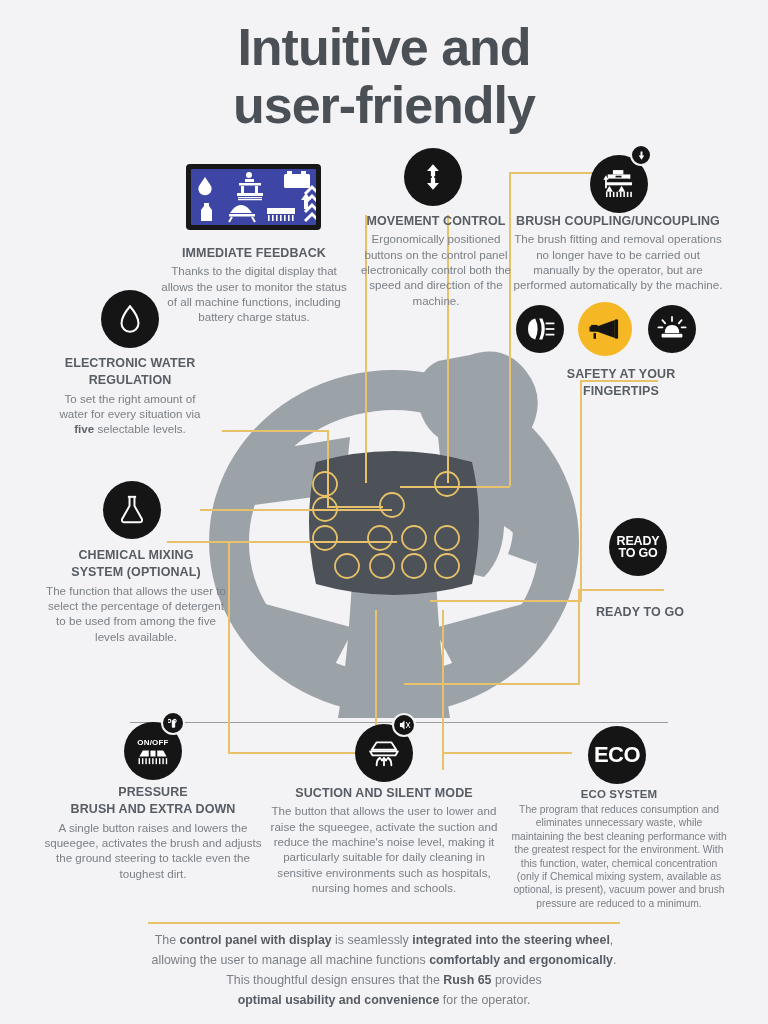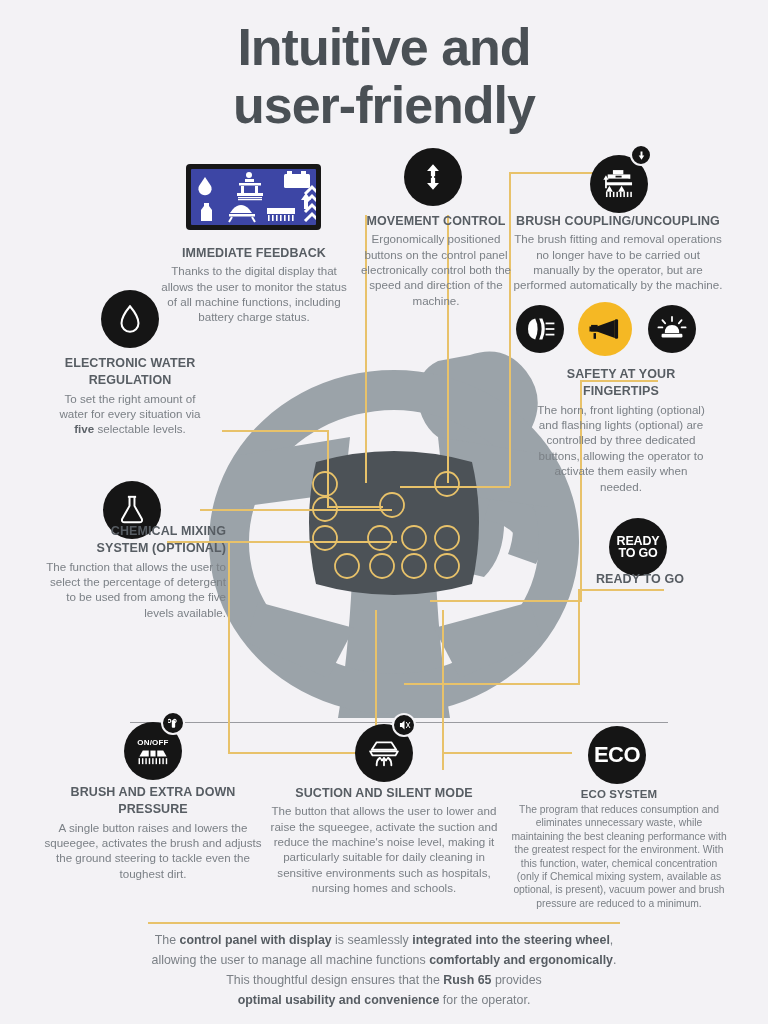--- a/index.html
+++ b/index.html
@@ -289,53 +289,52 @@
           <path d="M8 6 l3.5 4"></path>
           <path d="M32 6 l-3.5 4"></path>
         <path d="M3 15 h5"></path>
           <path d="M37 15 h-5"></path>
       </g>
     </svg>
   </div>
   <div class="blk" style="left:537px; top:367px; width:168px;">
     <div class="hd">SAFETY AT YOUR</div>
     <div class="hd">FINGERTIPS</div>
-    <div class="bd">The horn, front lighting (optional) and flashing lights (optional) are controlled by three dedicated buttons, allowing the operator to activate them easily when needed.</div>
   </div>
 
   <div class="ic" style="left:101px; top:290px; width:58px; height:58px;">
     <svg viewBox="0 0 32 40" width="28" height="34" fill="none" stroke="#fff" stroke-width="2.4">
       <path d="M16 5 q10 12 10 20 a10 10 0 0 1 -20 0 q0 -8 10 -20 z"></path>
     </svg>
   </div>
   <div class="blk" style="left:52px; top:356px; width:156px;">
     <div class="hd">ELECTRONIC WATER</div>
     <div class="hd">REGULATION</div>
     <div class="bd"><span>To set the right amount of water for every situation via </span><b>five</b><span> selectable levels.</span></div>
   </div>
 
   <div class="ic" style="left:103px; top:481px; width:58px; height:58px;">
     <svg viewBox="0 0 34 40" width="28" height="34" fill="none" stroke="#fff" stroke-width="2.4" stroke-linejoin="round">
       <path d="M12 4 h10"></path>
       <path d="M14 4 v11 l-9 16 q-1 4 3 4 h18 q4 0 3 -4 l-9 -16 v-11"></path>
     </svg>
   </div>
-  <div class="blk" style="left:46px; top:524px; width:180px;text-align:right;">
+  <div class="blk" style="left:46px; top:548px; width:180px;">
     <div class="hd">CHEMICAL MIXING</div>
     <div class="hd">SYSTEM (OPTIONAL)</div>
     <div class="bd">The function that allows the user to select the percentage of detergent to be used from among the five levels available.</div>
   </div>
 
   <div class="ic" style="left:609px; top:518px; width:58px; height:58px; flex-direction:column;">
     <div class="rtg-txt">
       <div>READY</div>
       <div>TO GO</div>
     </div>
   </div>
-  <div class="blk" style="left:561px; top:572px; width:158px;">
+  <div class="blk" style="left:561px; top:605px; width:158px;">
     <div class="hd">READY TO GO</div>
   </div>
 
   <div class="ic" style="left:124px; top:722px; width:58px; height:58px; flex-direction:column;">
     <span class="onoff-txt" style="margin-bottom:1px;">ON/OFF</span>
     <svg viewBox="0 0 40 20" width="34" height="17" fill="#fff">
       <path d="M4 10 l4 -7 h7 v7 z"></path>
       <path d="M17 3 h6 v7 h-6 z"></path>
       <path d="M36 10 l-4 -7 h-7 v7 z"></path>
       <g>
@@ -352,22 +351,22 @@
     </svg>
   </div>
   <div class="ic" style="left:161px; top:711px; width:24px; height:24px; border:2.5px solid #f3f2f5;">
     <svg viewBox="0 0 16 18" width="11" height="12" fill="none" stroke="#fff" stroke-width="1.6">
       <path d="M4 6 a2.4 2.4 0 1 1 0 -0.1"></path>
       <path d="M12 6 a2.4 2.4 0 1 1 0 -0.1"></path>
       <rect x="5.5" y="5" width="5" height="11" rx="1.4" fill="#fff" stroke="none"></rect>
     </svg>
   </div>
   <div class="blk" style="left:42px; top:785px; width:222px;">
+    <div class="hd">PRESSURE</div>
     <div class="hd">BRUSH AND EXTRA DOWN</div>
-    <div class="hd">PRESSURE</div>
     <div class="bd">A single button raises and lowers the squeegee, activates the brush and adjusts the ground steering to tackle even the toughest dirt.</div>
   </div>
 
   <div class="ic" style="left:355px; top:724px; width:58px; height:58px;">
     <svg viewBox="0 0 44 36" width="36" height="30" fill="none" stroke="#fff" stroke-width="2.2" stroke-linejoin="round">
       <path d="M13 5 h18 l6 9 h-30 z"></path>
       <path d="M5 16 h34 l-3 5 h-28 z"></path>
       <g stroke-linecap="round">
         <path d="M13 33 q0 -7 4 -9"></path>
         <path d="M22 33 v-9"></path>

